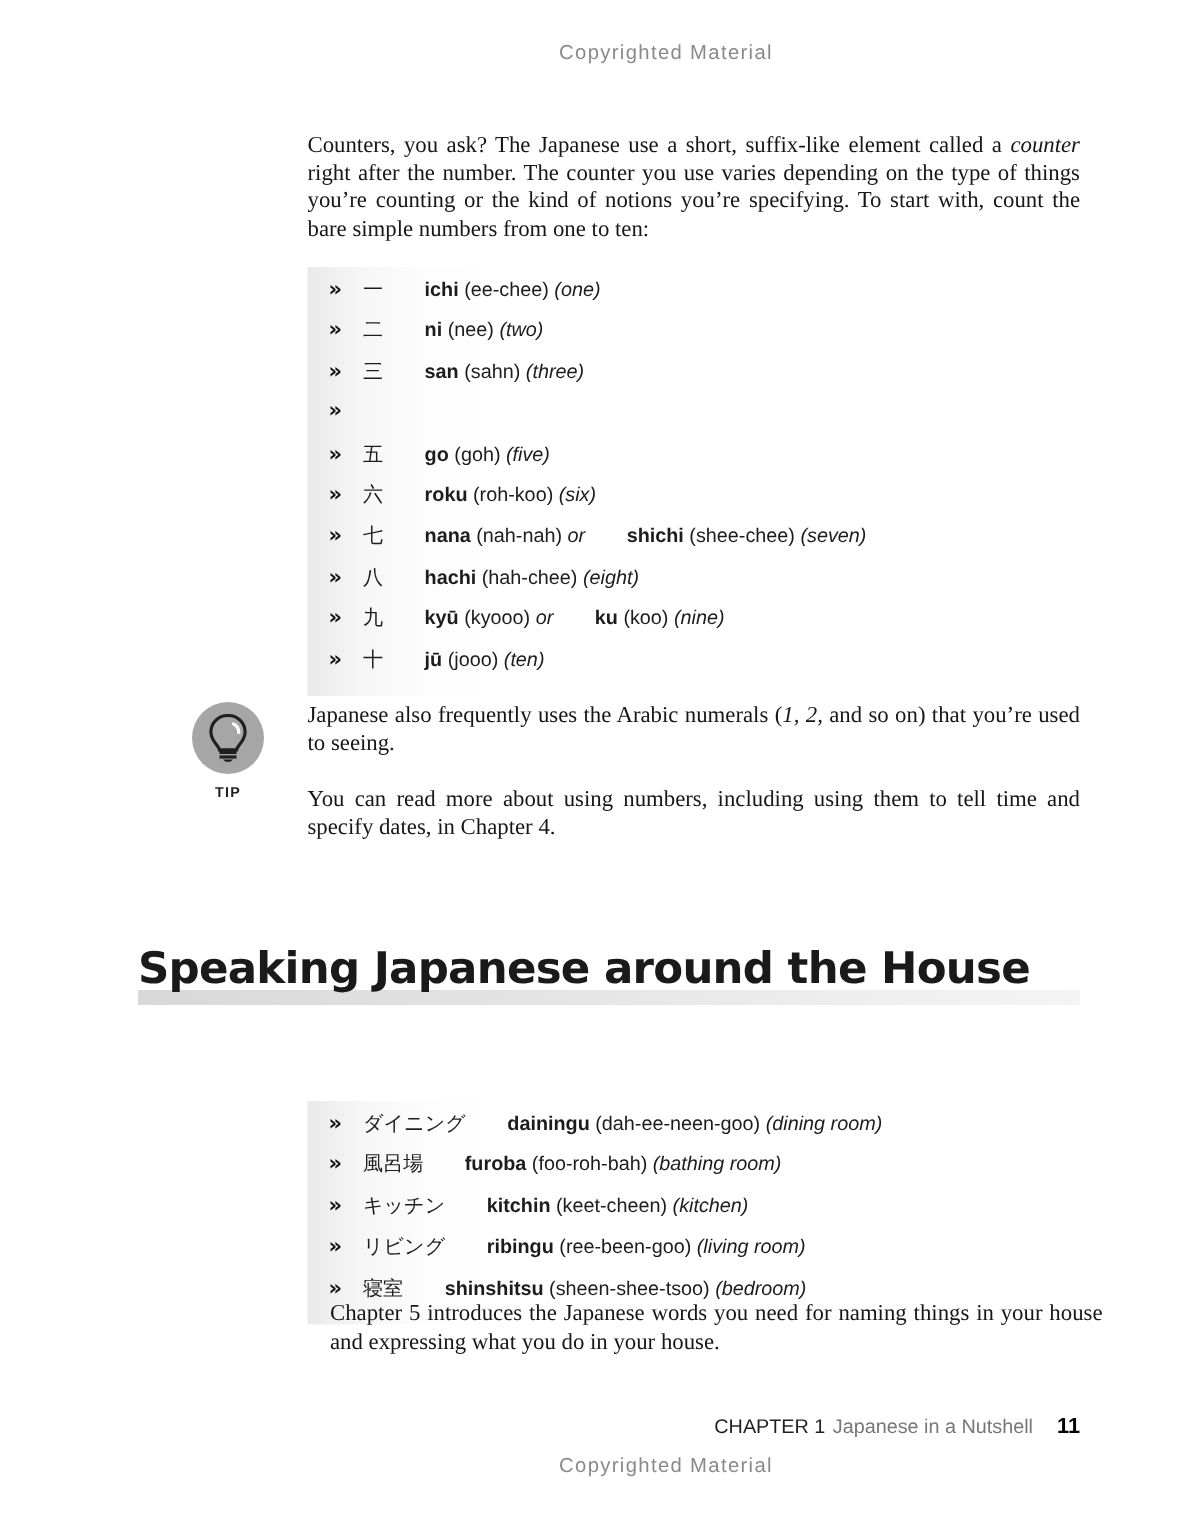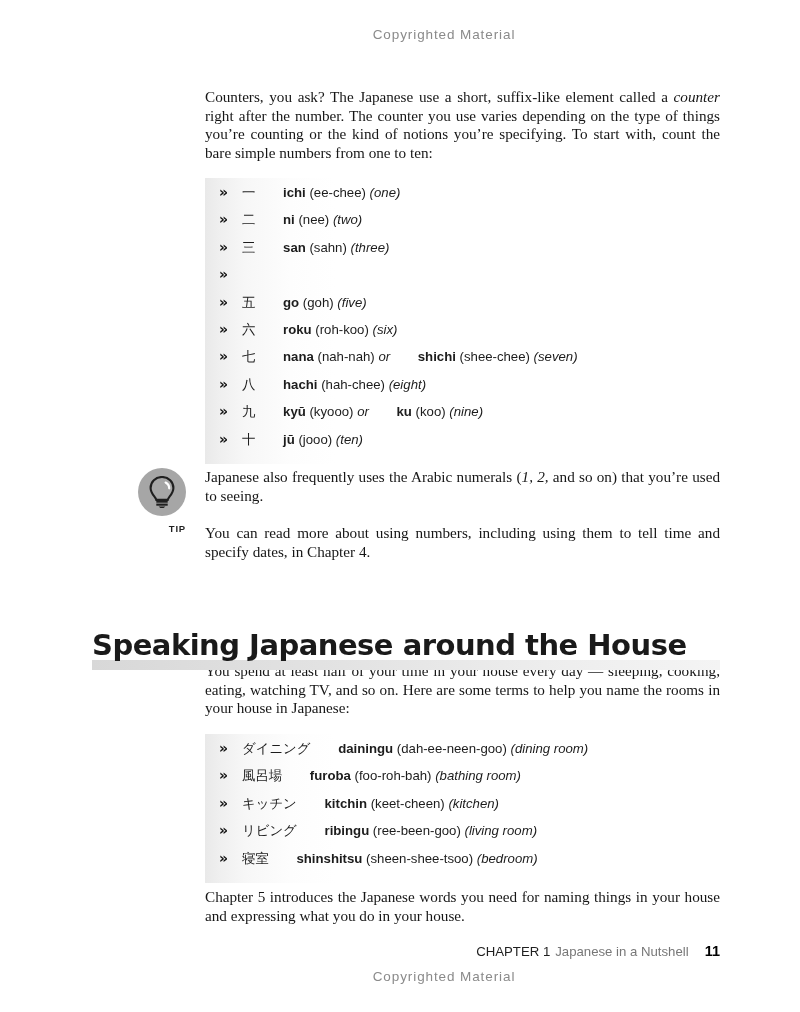--- a/index.html
+++ b/index.html
@@ -91,24 +91,24 @@
     font-weight: normal;
   }
   .romaji { font-weight: bold; margin-left: 24px; }
   .pron { font-weight: normal; }
   .gloss { font-style: italic; }
   .conj { font-style: italic; }
 
   
   .tip-block {
     position: absolute;
-    left: 138px;
+    left: 128px;
     top: 468px;
     width: 48px;
-    text-align: right;
+    text-align: center;
   }
   .tip-circle {
     width: 48px;
     height: 48px;
     border-radius: 50%;
     background: #a6a6a6;
     position: relative;
   }
   .tip-circle svg { position: absolute; left: 9px; top: 8px; }
   .tip-label {
@@ -232,23 +232,20 @@
   <div class="body-col" style="top:468px;">
     <p class="para"><span>Japanese also frequently uses the Arabic numerals (</span><span class="it">1, 2,</span><span> and so on) that you’re used to seeing.</span></p>
     <p class="para" style="margin-top:19px;">You can read more about using numbers, including using them to tell time and specify dates, in Chapter 4.</p>
   </div>
 
   <div class="section-head">
     <div class="head-rule"></div>
     <h2>Speaking Japanese around the House</h2>
   </div>
 
-  <div class="body-col" style="top:662px;">
-    <p class="para">You spend at least half of your time in your house every day — sleeping, cooking, eating, watching TV, and so on. Here are some terms to help you name the rooms in your house in Japanese:</p>
-  </div>
 
   <div class="vocab-list" id="rooms-list" style="top:734px;">
       <div class="vocab-item">
         <span class="chev">»</span>
         <span class="vocab-text"><span class="jp">ダイニング</span> <span class="romaji">dainingu</span> <span class="pron">(dah-ee-neen-goo)</span> <span class="gloss">(dining room)</span></span>
       </div>
       <div class="vocab-item">
         <span class="chev">»</span>
         <span class="vocab-text"><span class="jp">風呂場</span> <span class="romaji">furoba</span> <span class="pron">(foo-roh-bah)</span> <span class="gloss">(bathing room)</span></span>
       </div>
@@ -259,21 +256,21 @@
       <div class="vocab-item">
         <span class="chev">»</span>
         <span class="vocab-text"><span class="jp">リビング</span> <span class="romaji">ribingu</span> <span class="pron">(ree-been-goo)</span> <span class="gloss">(living room)</span></span>
       </div>
       <div class="vocab-item">
         <span class="chev">»</span>
         <span class="vocab-text"><span class="jp">寝室</span> <span class="romaji">shinshitsu</span> <span class="pron">(sheen-shee-tsoo)</span> <span class="gloss">(bedroom)</span></span>
       </div>
     </div>
 
-  <div class="body-col" style="top:888px;">
+  <div class="body-col" style="top:867px;margin-left:15px;">
     <p class="para">Chapter 5 introduces the Japanese words you need for naming things in your house and expressing what you do in your house.</p>
   </div>
 
   <div class="footer">
     <span class="chapter-label">CHAPTER 1</span><span class="chapter-title">Japanese in a Nutshell</span><span class="page-number">11</span>
   </div>
 
   <div class="copyright-mark copyright-bottom">Copyrighted Material</div>
 
 </div>

